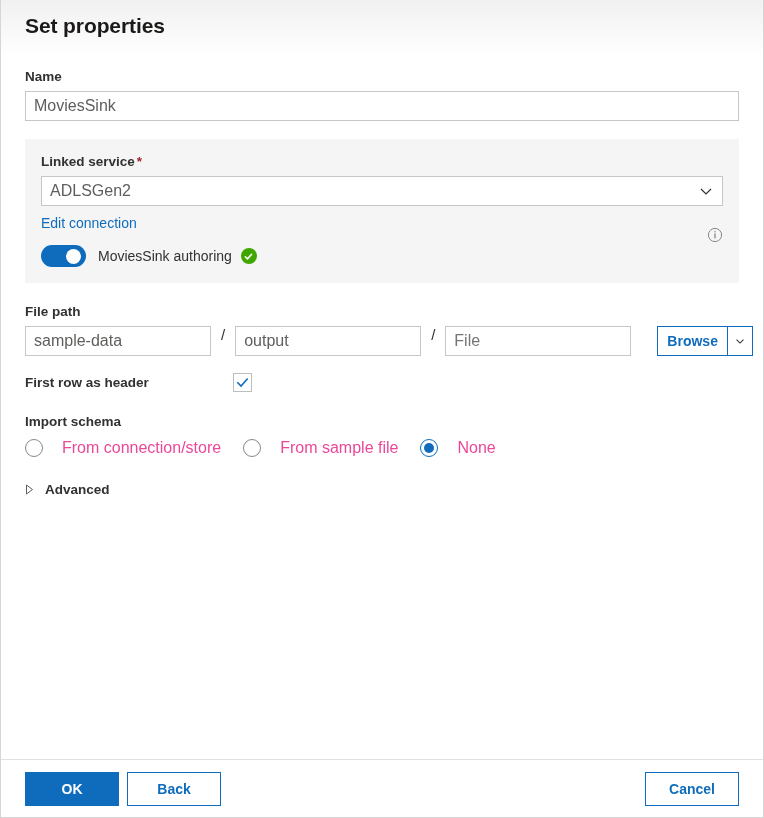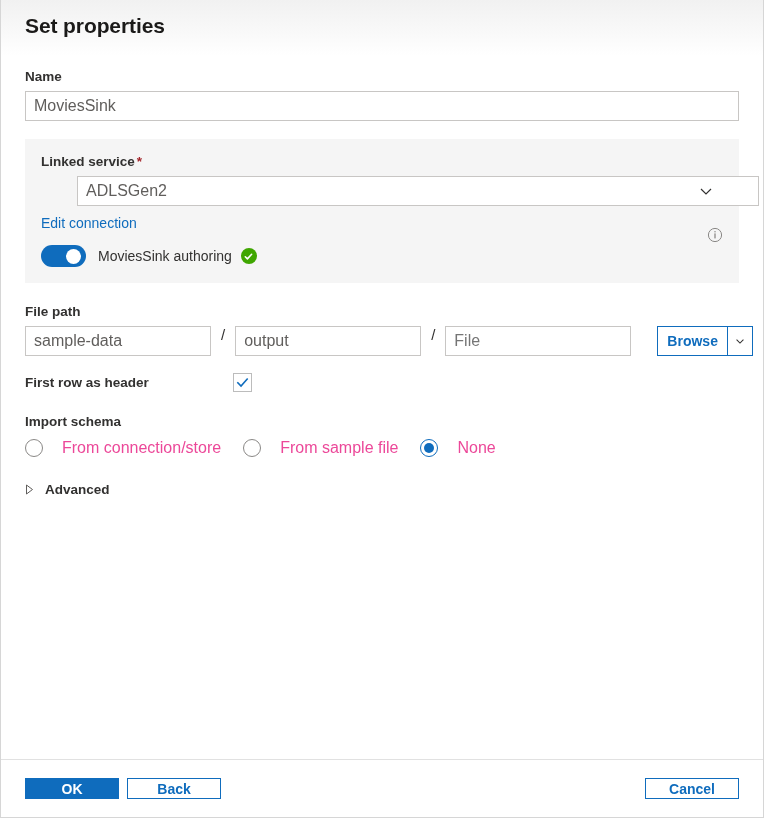--- a/index.html
+++ b/index.html
@@ -90,21 +90,21 @@
     box-sizing: border-box;
     margin-top: 18px;
     background: #f5f5f5;
     padding: 14px 16px 16px 16px;
     position: relative;
   }
   .select-wrap {
     position: relative;
     width: 100%;
   }
-  .select-wrap .text-input { padding-right: 20px; margin-left: 36px; }
+  .select-wrap .text-input { padding-right: 20px; }
   .chev-down {
     position: absolute;
     right: 10px;
     top: 0;
     height: 30px;
     display: flex;
     align-items: center;
     pointer-events: none;
   }
   .chev-down svg { display: block; }
@@ -298,21 +298,21 @@
     flex: 0 0 auto;
     height: 58px;
     box-sizing: border-box;
     border-top: 1px solid #e1e1e1;
     display: flex;
     align-items: center;
     padding: 0 24px;
   }
   .btn {
     box-sizing: border-box;
-    height: 21px;
+    height: 34px;
     min-width: 94px;
     font-family: "Liberation Sans", sans-serif;
     font-size: 14px;
     font-weight: 600;
     display: flex;
     align-items: center;
     justify-content: center;
     cursor: pointer;
     border: 1px solid #0f6cbd;
     background: #ffffff;

